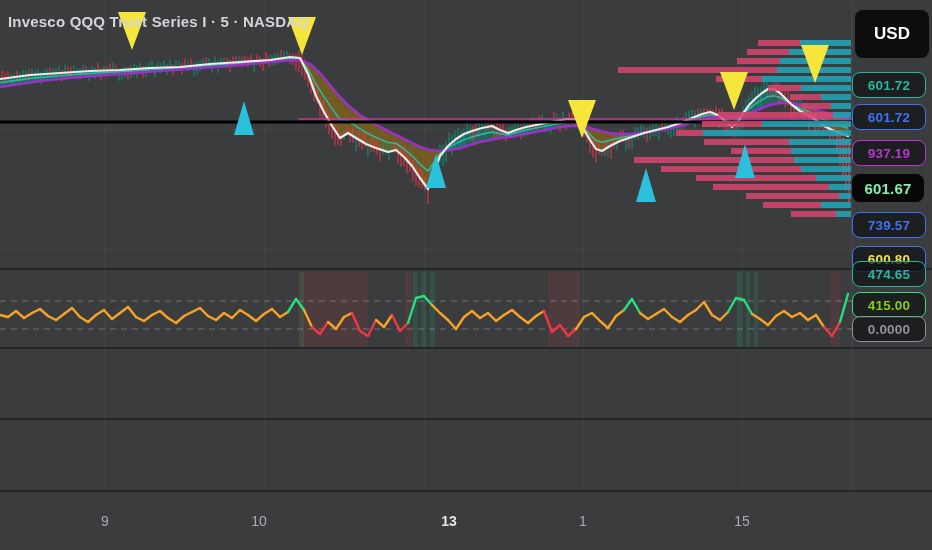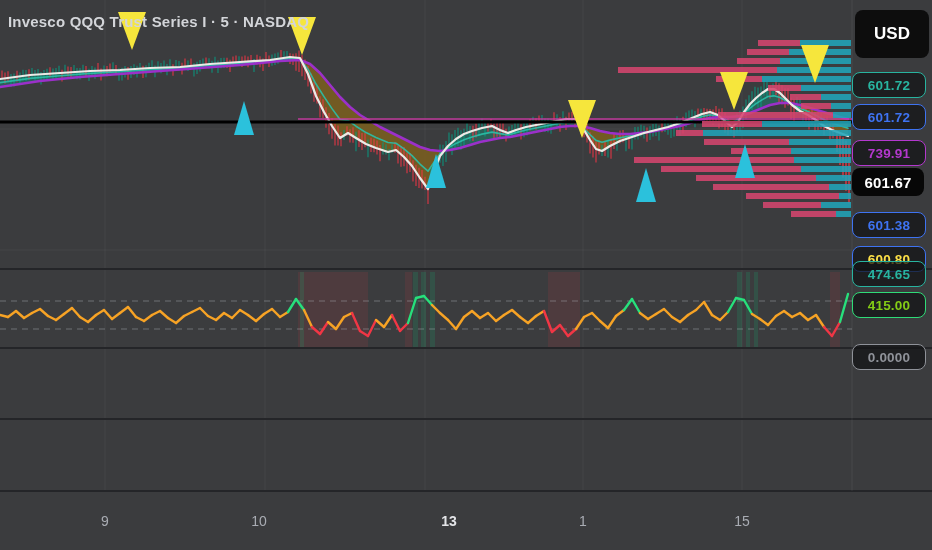--- a/index.html
+++ b/index.html
@@ -506,27 +506,27 @@
       <polygon points="636,202 656,202 646,168" fill="#2bc1dc"></polygon>
       <polygon points="735,178 755,178 745,144" fill="#2bc1dc"></polygon>
     </svg>
 
   <div class="title">Invesco QQQ Trust Series I · 5 · NASDAQ</div>
   <div class="usd-box">USD</div>
 
   <div id="price-labels">
       <div class="price-label" style="top: 72px; color: rgb(40, 180, 160); border: 1.5px solid rgb(40, 180, 160);">601.72</div>
       <div class="price-label" style="top: 104px; color: rgb(62, 115, 242); border: 1.5px solid rgb(62, 115, 242);">601.72</div>
-      <div class="price-label" style="top: 140px; color: rgb(180, 56, 206); border: 1.5px solid rgb(180, 56, 206);">739.91</div>
-      <div class="price-label solid" style="top: 168px; color: #ffffff;">601.67</div>
-      <div class="price-label" style="top: 212px; color: rgb(62, 115, 242); border: 1.5px solid rgb(62, 115, 242);">601.38</div>
+      <div class="price-label" style="top: 140px; color: rgb(180, 56, 206); border: 1.5px solid rgb(180, 56, 206);">937.19</div>
+      <div class="price-label solid" style="top: 174px; color: #86efac;">601.67</div>
+      <div class="price-label" style="top: 212px; color: rgb(62, 115, 242); border: 1.5px solid rgb(62, 115, 242);">739.57</div>
       <div class="price-label" style="top: 246px; color: #fde047; border: 1.5px solid rgb(62, 115, 242);">600.80</div>
       <div class="price-label" style="top: 261px; color: rgb(40, 180, 160); border: 1.5px solid rgb(40, 180, 160);">474.65</div>
       <div class="price-label" style="top: 292px; color: #84cc16; border: 1.5px solid rgb(47, 220, 120);">415.00</div>
-      <div class="price-label" style="top: 344px; color: rgb(143, 146, 153); border: 1.5px solid rgb(143, 146, 153);">0.0000</div>
+      <div class="price-label" style="top: 316px; color: rgb(143, 146, 153); border: 1.5px solid rgb(143, 146, 153);">0.0000</div>
     </div>
   <div id="time-labels">
       <div class="time-label" style="left: 105px;">9</div>
       <div class="time-label" style="left: 259px;">10</div>
       <div class="time-label bold" style="left: 425px;">13</div>
       <div class="time-label" style="left: 583px;">1</div>
       <div class="time-label" style="left: 742px;">15</div>
     </div>
 
   <div class="price-axis-strip"></div>

